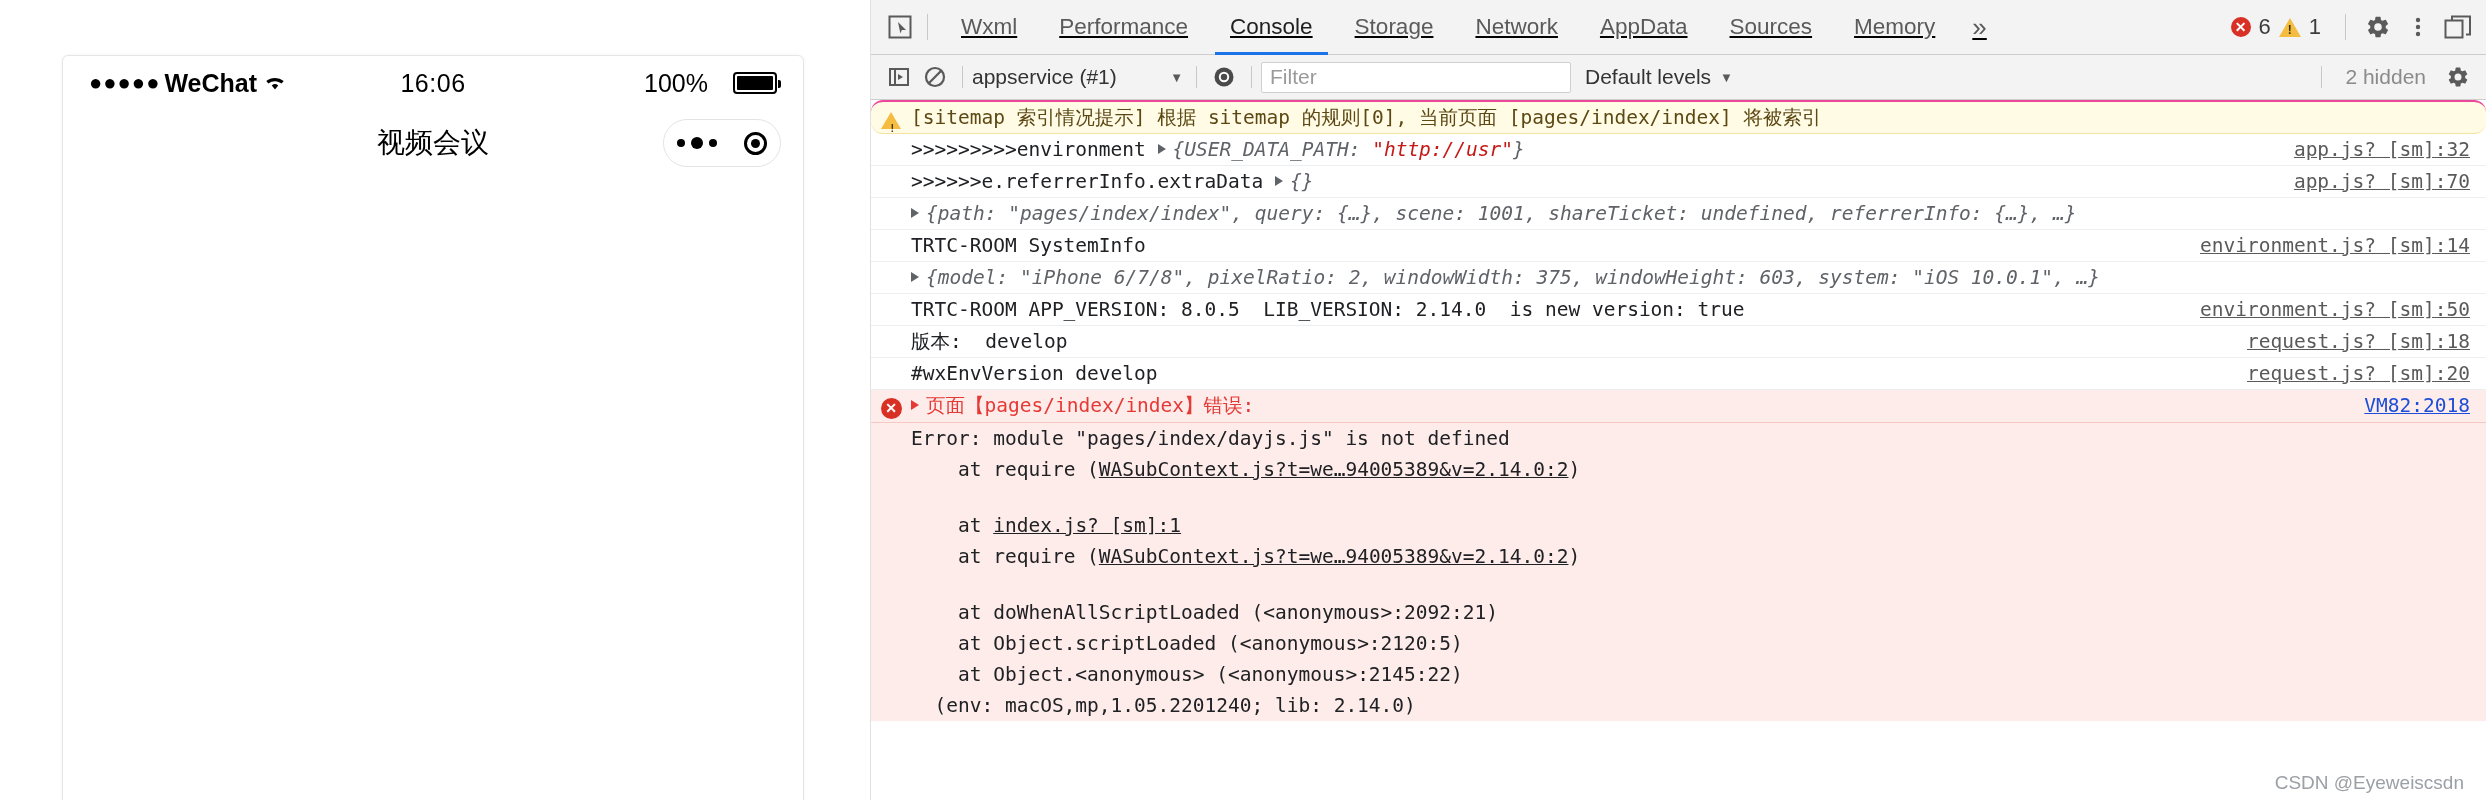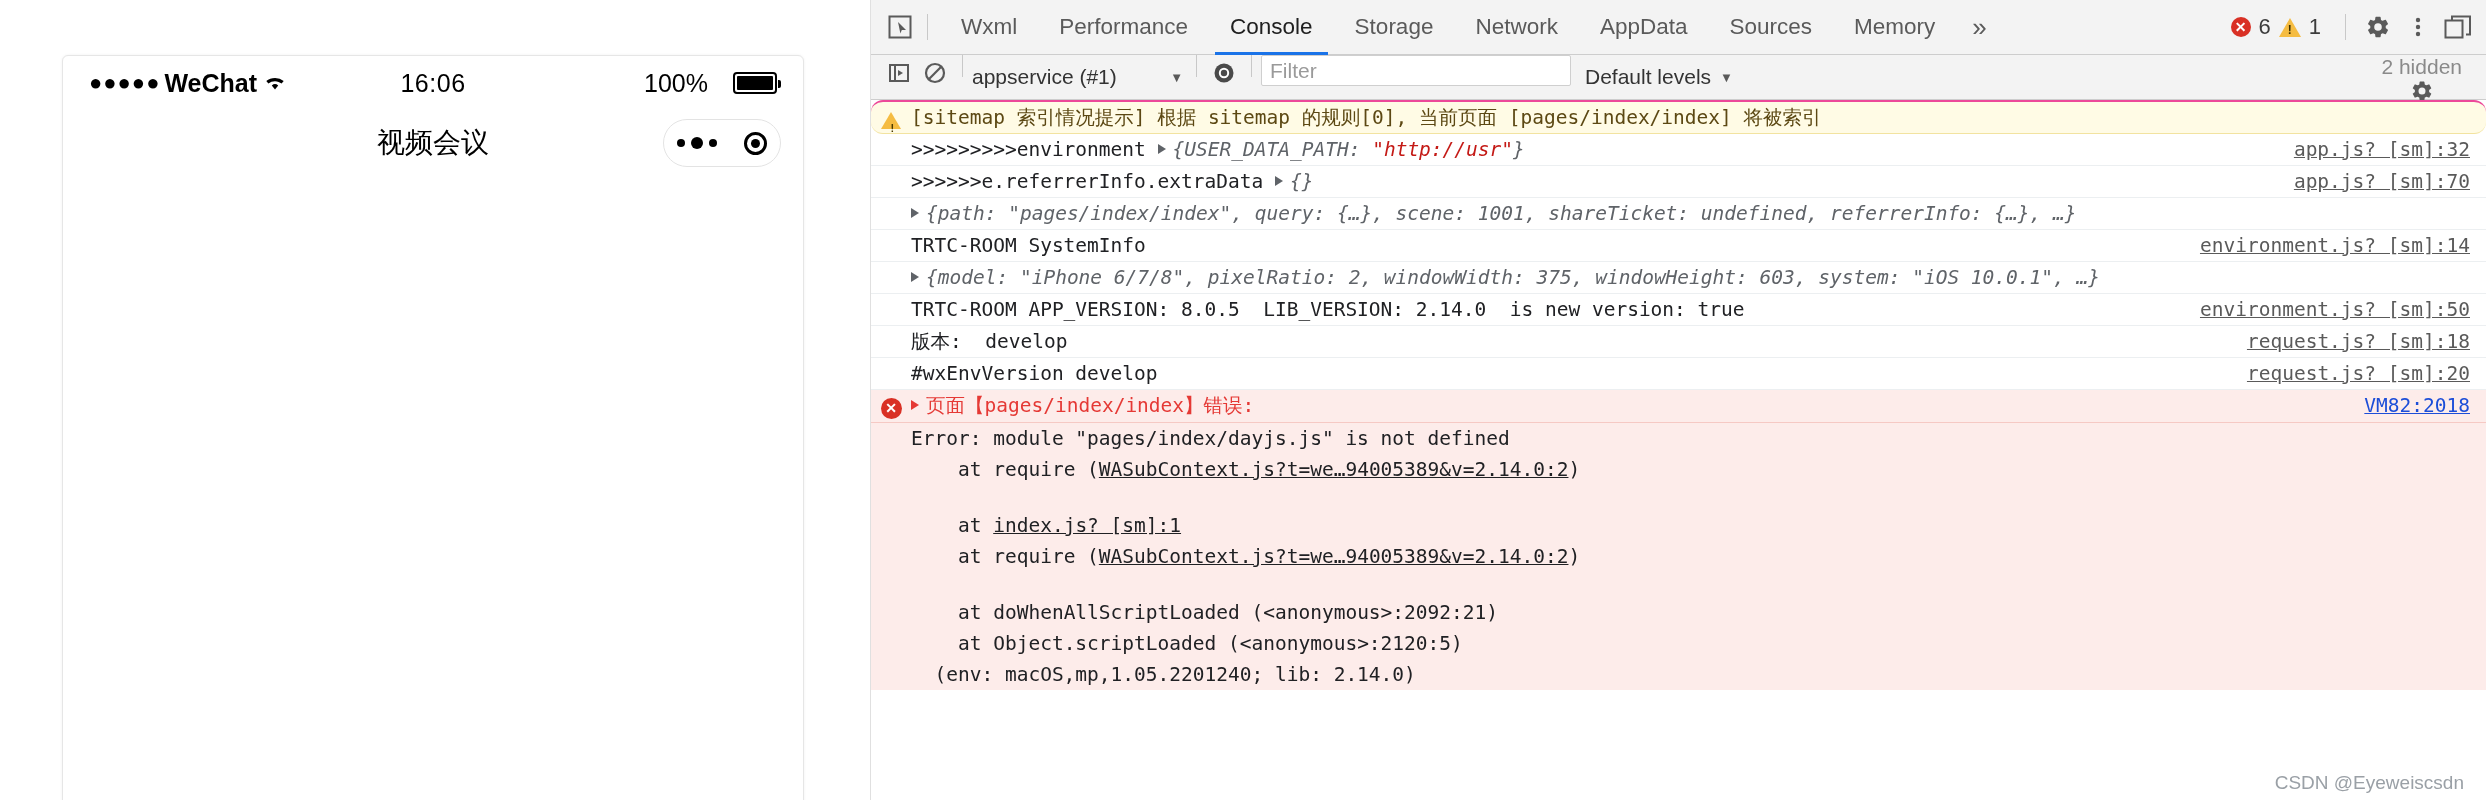--- a/index.html
+++ b/index.html
@@ -85,21 +85,21 @@
     height:55px; flex:0 0 55px; background:#f3f3f3;
     display:flex; align-items:stretch;
     border-bottom:1px solid #cdcdcd;
   }
   .tb-left { display:flex; align-items:center; padding-left:14px; }
   .inspect-icon {
     width:30px; height:30px; display:flex; align-items:center; justify-content:center;
     cursor:pointer;
   }
   .vdiv { width:1px; height:26px; background:#c8c8c8; margin:0 12px; align-self:center; }
-  .tabs { display:flex; align-items:stretch; }
+  .tabs { display:flex; align-items:stretch;text-decoration:underline; }
   .tab {
     display:flex; align-items:center; padding:0 21px;
     font-size:22.5px; color:#5a5a5a; cursor:pointer; position:relative;
     white-space:nowrap;
   }
   .tab.active { color:#202020; }
   .tab.active::after {
     content:""; position:absolute; left:6px; right:6px; bottom:-1px; height:3px; background:#1a73e8;
   }
   .tab.more { font-size:26px; color:#5a5a5a; padding:0 16px; }
@@ -112,42 +112,42 @@
   .warn-badge {
     width:0;height:0;border-left:11px solid transparent;border-right:11px solid transparent;
     border-bottom:19px solid #f5bc42; position:relative;
   }
   .warn-badge::after{content:"!";position:absolute;left:-2px;top:5px;font-size:12px;color:#3c3000;font-weight:bold;}
   .icon-btn { width:40px;height:40px;display:flex;align-items:center;justify-content:center;cursor:pointer; }
 
   
   .filterbar {
     height:45px; flex:0 0 45px; background:#f3f3f3;
-    display:flex; padding:0 10px;
+    display:flex; align-items:center; padding:0 10px;
     border-bottom:1px solid #cdcdcd; gap:0;
   }
   .fb-icon { width:36px;height:36px;display:flex;align-items:center;justify-content:center;cursor:pointer; }
   .fb-div { width:1px;height:22px;background:#c8c8c8;margin:0 9px; }
   .ctx-select {
     display:flex; align-items:center; font-size:21px; color:#333;
     cursor:pointer; min-width:215px; justify-content:space-between; padding-right:4px;
   }
   .caret { font-size:13px; color:#5a5a5a; margin-left:14px; }
   .filter-input {
     flex:1 1 auto; height:31px; max-width:310px;
     border:1px solid #cfcfcf; background:#fff; border-radius:2px;
     font-size:21px; color:#202020; padding:0 8px;
     font-family:"Liberation Sans", sans-serif;
   }
   .filter-input::placeholder { color:#9a9a9a; }
   .levels {
     display:flex;align-items:center;font-size:21px;color:#333;cursor:pointer;margin-left:14px;white-space:nowrap;
   }
   .levels .caret { margin-left:9px; }
-  .fb-right { margin-left:auto; display:flex;align-items:center;flex-direction:column; }
+  .fb-right { margin-left:auto; display:flex;align-items:center; }
   .hidden-count { font-size:21px; color:#8a8a8a; padding:0 14px; white-space:nowrap; }
 
   
   .console { flex:1 1 auto; overflow:hidden; background:#fff; }
   .row {
     display:flex; align-items:flex-start;
     border-bottom:1px solid #eceff1;
     padding:3px 0 3px 0;
     font-family:"DejaVu Sans Mono","Liberation Mono",monospace;
     font-size:19.5px; line-height:25px; color:#202124;
@@ -422,19 +422,23 @@
       <div class="row err-cont">
         <div class="gutter"></div>
         <div class="content">    at doWhenAllScriptLoaded (&lt;anonymous&gt;:2092:21)</div>
       </div>
       <div class="row err-cont">
         <div class="gutter"></div>
         <div class="content">    at Object.scriptLoaded (&lt;anonymous&gt;:2120:5)</div>
       </div>
       <div class="row err-cont">
         <div class="gutter"></div>
+        <div class="content">    at Object.&lt;anonymous&gt; (&lt;anonymous&gt;:2145:22)</div>
+      </div>
+      <div class="row err-cont">
+        <div class="gutter"></div>
         <div class="content">  (env: macOS,mp,1.05.2201240; lib: 2.14.0)</div>
       </div>
 
       <div class="watermark">CSDN @Eyeweiscsdn</div>
     </div>
   </div>
 </div>
 
 </body></html>

